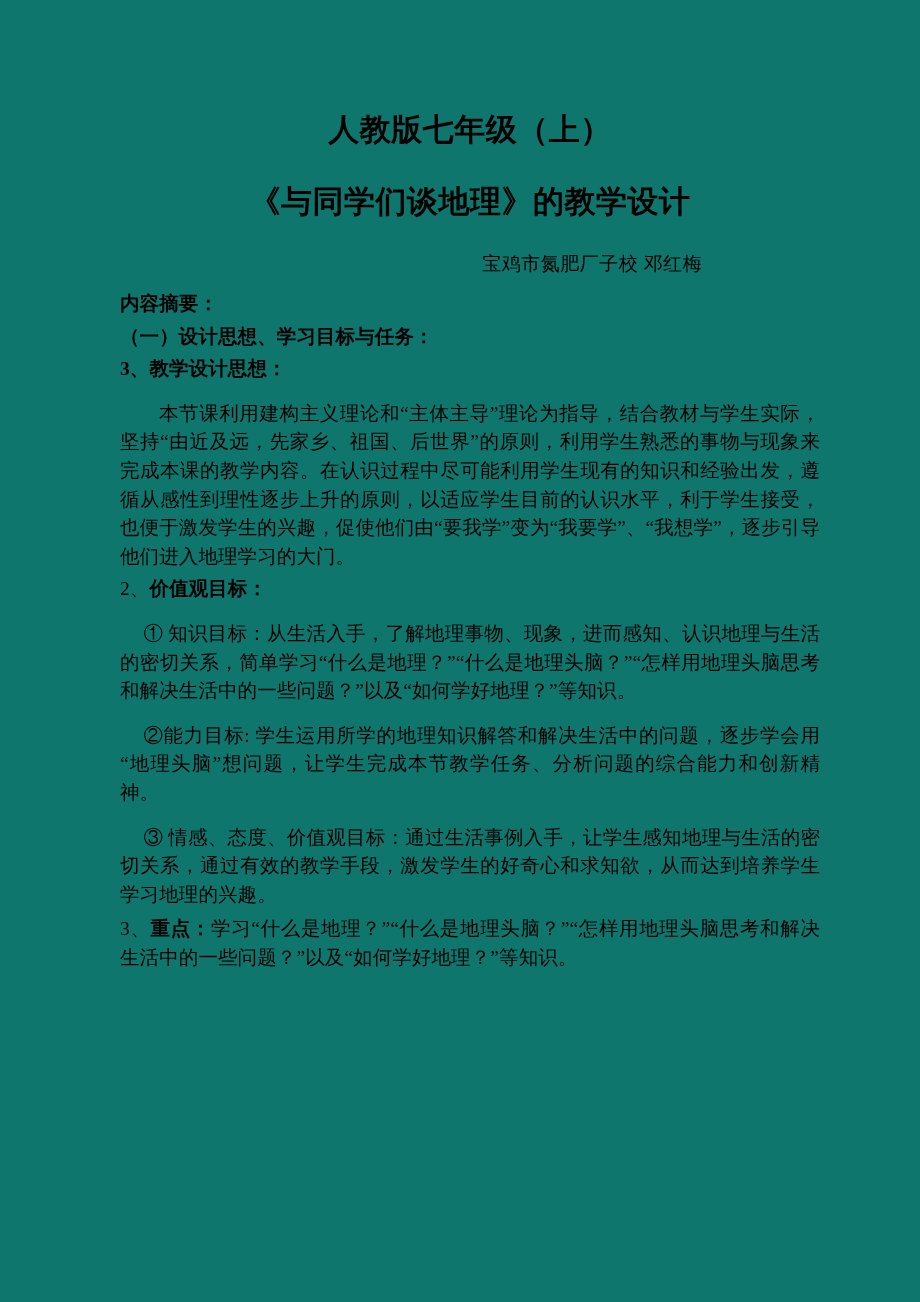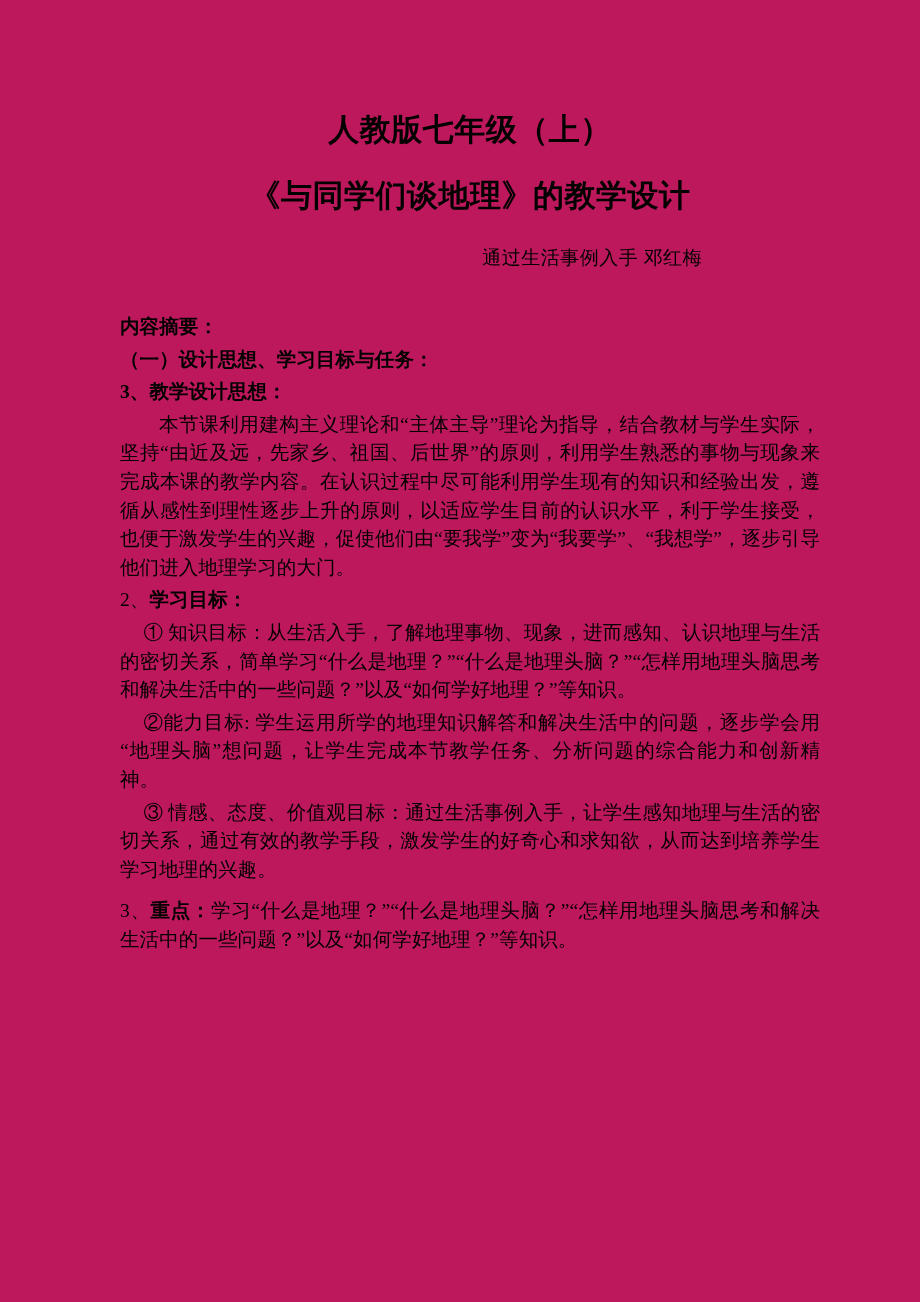--- a/index.html
+++ b/index.html
@@ -11,21 +11,21 @@
   body {
     font-family: "Liberation Serif", "DejaVu Serif", serif;
     color: #000000;
     -webkit-font-smoothing: antialiased;
   }
   .page {
     position: relative;
     width: 920px;
     height: 1302px;
     margin: 0 auto;
-    background: #be185d;
+    background: #0f766e;
     box-sizing: border-box;
     overflow: hidden;
   }
   .content {
     position: absolute;
     left: 120px;
     top: 0;
     width: 700px;
   }
 
@@ -34,21 +34,21 @@
     text-align: center;
     font-weight: bold;
     font-size: 31px;
     line-height: 44px;
     letter-spacing: 0.5px;
   }
   .title-line-1 {
     margin-top: 108px;
   }
   .title-line-2 {
-    margin-top: 22px;
+    margin-top: 28px;
     font-size: 31px;
   }
   .author-line {
     margin-top: 26px;
     text-align: right;
     padding-right: 118px;
     font-size: 19px;
     line-height: 28px;
     letter-spacing: 0.5px;
   }
@@ -59,31 +59,31 @@
     line-height: 28.6px;
     text-align: justify;
     text-justify: inter-ideograph;
     letter-spacing: 0.1px;
   }
   .heading {
     font-weight: bold;
     margin-top: 4px;
   }
   .heading.first {
-    margin-top: 41px;
+    margin-top: 12px;
   }
   .heading .num {
     font-weight: normal;
   }
   .para {
-    margin-top: 4px;
+    margin-top: 16px;
     text-indent: 2em;
   }
   .para.tight {
-    margin-top: 13px;
+    margin-top: 6px;
   }
   .para.noindent {
     text-indent: 0;
   }
   .para.indent1 {
     text-indent: 1.2em;
   }
   .lead {
     font-weight: bold;
   }
@@ -91,31 +91,31 @@
 </head>
 <body>
 
 <div class="page">
   <div class="content">
 
     <div class="doc-title title-line-1">人教版七年级（上）</div>
 
     <div class="doc-title title-line-2">《与同学们谈地理》的教学设计</div>
 
-    <div class="author-line">通过生活事例入手  邓红梅</div>
+    <div class="author-line">宝鸡市氮肥厂子校  邓红梅</div>
 
     <div class="block heading first">内容摘要：</div>
 
     <div class="block heading">（一）设计思想、学习目标与任务：</div>
 
     <div class="block heading">3、教学设计思想：</div>
 
     <div class="block para">本节课利用建构主义理论和“主体主导”理论为指导，结合教材与学生实际，坚持“由近及远，先家乡、祖国、后世界”的原则，利用学生熟悉的事物与现象来完成本课的教学内容。在认识过程中尽可能利用学生现有的知识和经验出发，遵循从感性到理性逐步上升的原则，以适应学生目前的认识水平，利于学生接受，也便于激发学生的兴趣，促使他们由“要我学”变为“我要学”、“我想学”，逐步引导他们进入地理学习的大门。</div>
 
-    <div class="block heading"><span class="num">2、</span><span>学习目标：</span></div>
+    <div class="block heading"><span class="num">2、</span><span>价值观目标：</span></div>
 
     <div class="block para indent1">①  知识目标：从生活入手，了解地理事物、现象，进而感知、认识地理与生活的密切关系，简单学习“什么是地理？”“什么是地理头脑？”“怎样用地理头脑思考和解决生活中的一些问题？”以及“如何学好地理？”等知识。</div>
 
     <div class="block para indent1">②能力目标: 学生运用所学的地理知识解答和解决生活中的问题，逐步学会用“地理头脑”想问题，让学生完成本节教学任务、分析问题的综合能力和创新精神。</div>
 
     <div class="block para indent1">③  情感、态度、价值观目标：通过生活事例入手，让学生感知地理与生活的密切关系，通过有效的教学手段，激发学生的好奇心和求知欲，从而达到培养学生学习地理的兴趣。</div>
 
     <div class="block para noindent tight"><span>3、</span><span class="lead">重点：</span><span>学习“什么是地理？”“什么是地理头脑？”“怎样用地理头脑思考和解决生活中的一些问题？”以及“如何学好地理？”等知识。</span></div>
 
 

